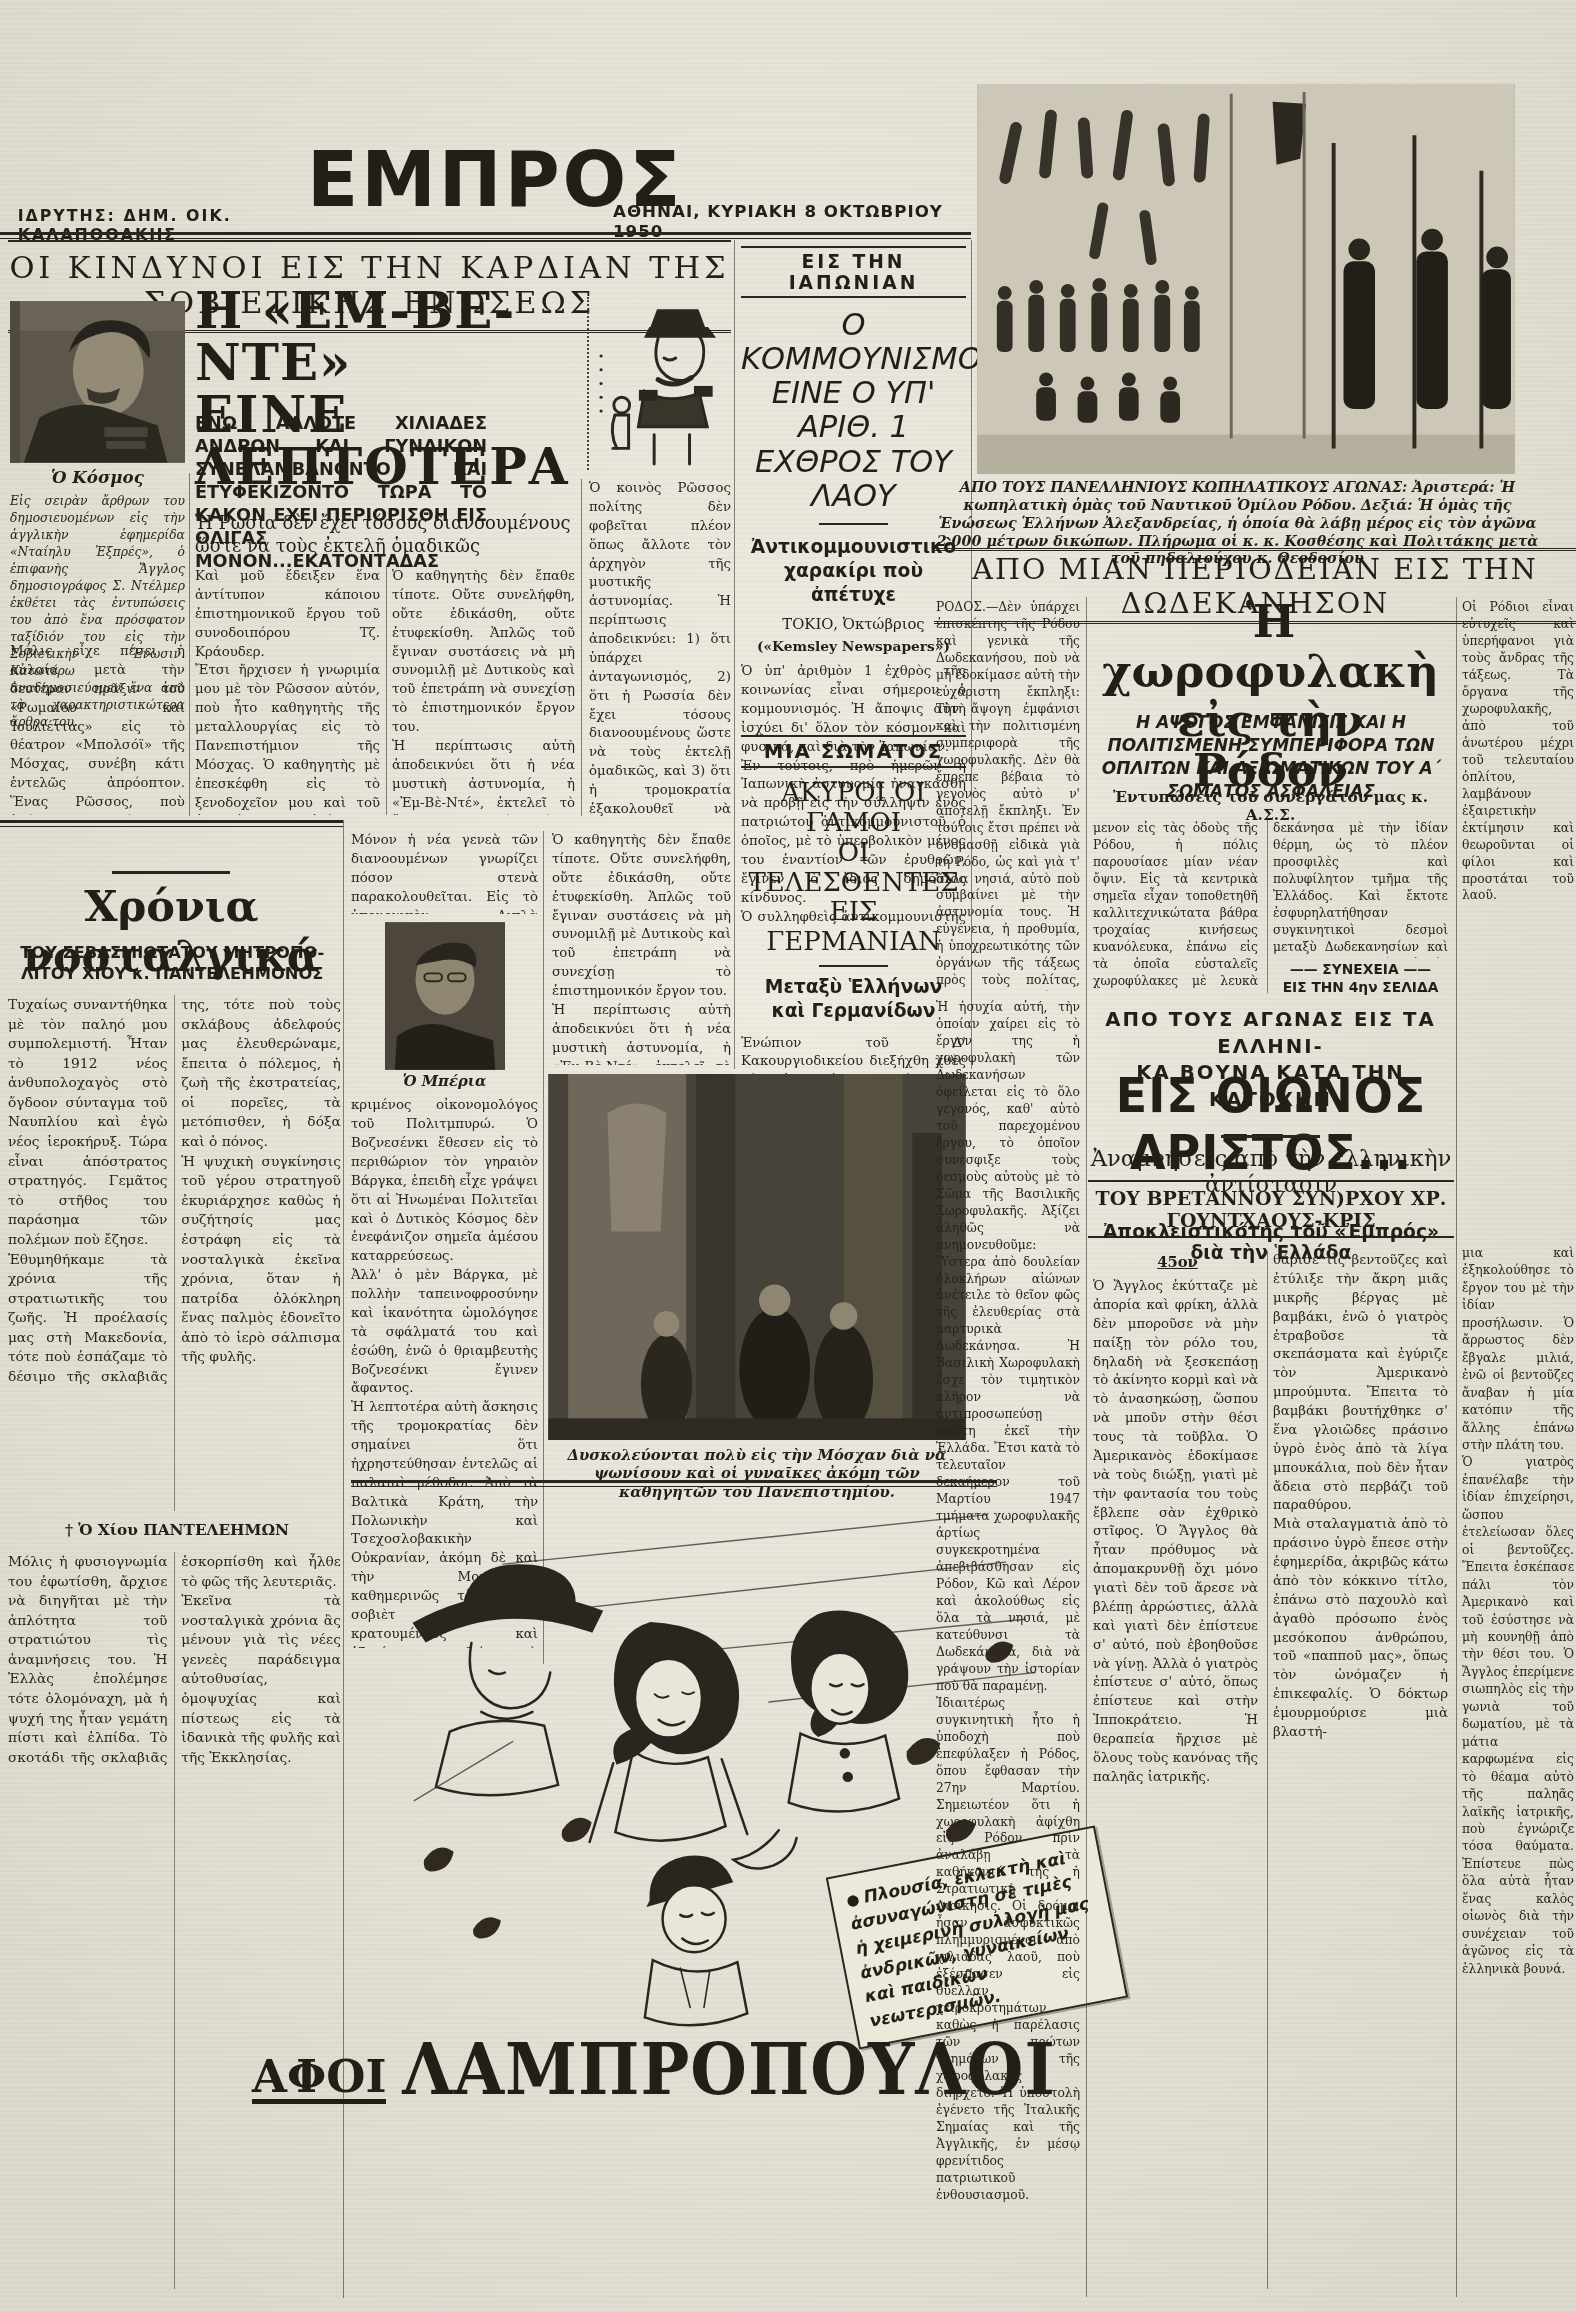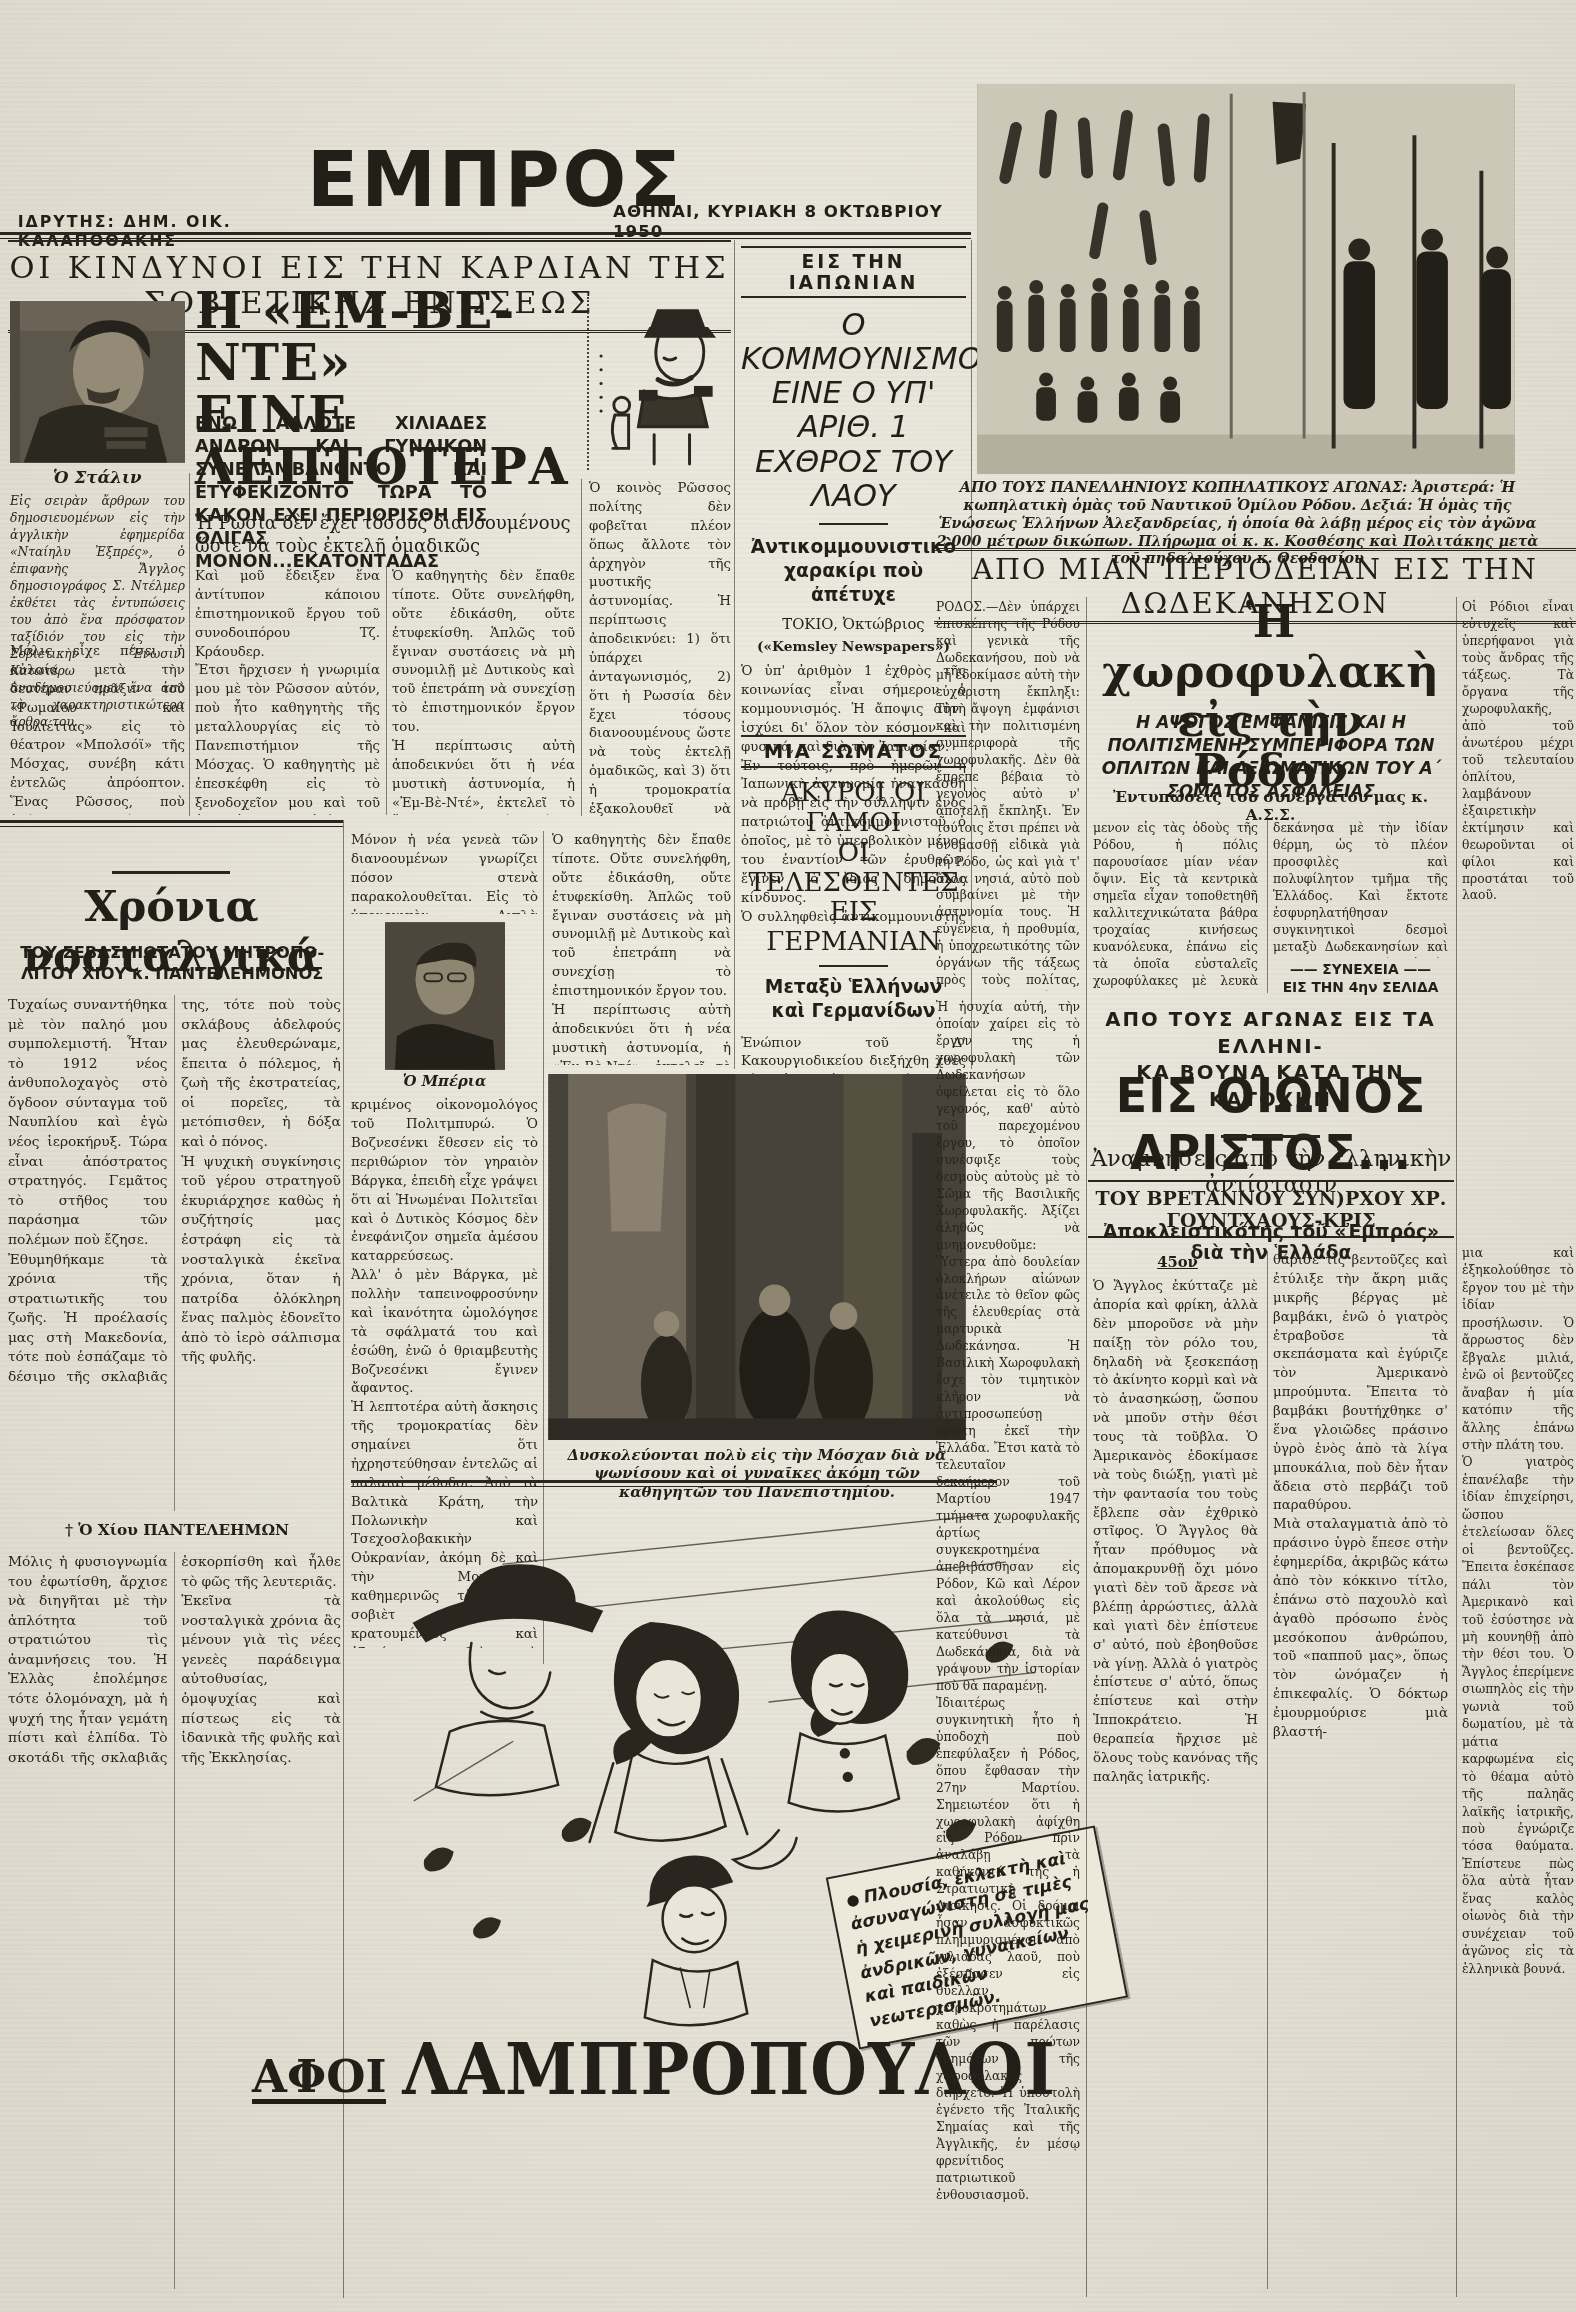--- a/index.html
+++ b/index.html
@@ -25,41 +25,41 @@
   .mini-rules{border-top:2px solid #2a261f;border-bottom:2px solid #2a261f;padding:3px 0;}
   .photo{box-shadow:0 0 0 1px rgba(40,35,28,.5) inset;}
   .cap{font-weight:bold;font-style:italic;text-align:center;line-height:1.25;}
   .panel{border:2px solid #2a261f;background:#ece8da;box-shadow:2px 2px 0 rgba(42,38,31,.35);}
 </style>
 </head>
 <body>
 
 <div id="page">
 
-  <div class="abs sans" style="left:17.7px;top:212px;width:315px;font-weight:bold;font-size:15.8px;letter-spacing:2px;">ΙΔΡΥΤΗΣ: ΔΗΜ. ΟΙΚ. ΚΑΛΑΠΟΘΑΚΗΣ</div>
+  <div class="abs sans" style="left:17.7px;top:206px;width:315px;font-weight:bold;font-size:15.8px;letter-spacing:2px;">ΙΔΡΥΤΗΣ: ΔΗΜ. ΟΙΚ. ΚΑΛΑΠΟΘΑΚΗΣ</div>
   <div class="abs sans" style="left:307px;top:142px;width:296px;font-weight:900;font-size:75px;letter-spacing:3px;transform:scaleY(1.02);line-height:1;">ΕΜΠΡΟΣ</div>
   <div class="abs sans" style="left:613px;top:201px;width:355px;font-weight:bold;font-size:16.7px;letter-spacing:1px;">ΑΘΗΝΑΙ, ΚΥΡΙΑΚΗ 8 ΟΚΤΩΒΡΙΟΥ 1950</div>
   <div class="abs rule-d" style="left:0;top:232px;width:971px;"></div>
 
   <div class="abs kicker-band" style="left:7.9px;top:240px;width:723px;">ΟΙ ΚΙΝΔΥΝΟΙ ΕΙΣ ΤΗΝ ΚΑΡΔΙΑΝ ΤΗΣ ΣΟΒΙΕΤΙΚΗΣ ΕΝΩΣΕΩΣ</div>
 
   <div class="abs photo" style="left:9.9px;top:301px;width:175px;height:162px;">
     <svg width="175" height="162" viewBox="0 0 178 164">
       <rect width="178" height="164" fill="#5d574b"></rect>
       <rect width="178" height="30" fill="#6b6456"></rect>
       <ellipse cx="100" cy="70" rx="36" ry="46" fill="#948b76"></ellipse>
       <path d="M60,52 Q70,14 112,20 Q146,26 142,58 L128,40 Q110,26 88,34 Q68,40 60,52 Z" fill="#26231c"></path>
       <path d="M78,88 q16,10 34,0 l-4,12 q-14,8 -28,0 Z" fill="#3a352b"></path>
       <path d="M30,118 Q70,96 108,112 L150,126 L160,164 L14,164 Z" fill="#2b2820"></path>
       <rect x="96" y="128" width="44" height="10" fill="#4a443a"></rect>
       <rect x="98" y="142" width="40" height="8" fill="#4a443a"></rect>
       <rect x="0" y="0" width="10" height="164" fill="#4e4a3f"></rect>
     </svg>
   </div>
-  <div class="abs cap" style="left:9.9px;top:467px;width:175px;font-size:16.7px;">Ὁ Στάλιν</div>
+  <div class="abs cap" style="left:9.9px;top:467px;width:175px;font-size:16.7px;">Ὁ Κόσμος</div>
   <div class="abs body-text body-sm ital" style="left:9.9px;top:493px;width:175px;height:144px;">Εἰς σειρὰν ἄρθρων του δημοσιευομένων εἰς τὴν ἀγγλικὴν ἐφημερίδα «Νταίηλυ Ἐξπρές», ὁ ἐπιφανὴς Ἄγγλος δημοσιογράφος Σ. Ντέλμερ ἐκθέτει τὰς ἐντυπώσεις του ἀπὸ ἕνα πρόσφατον ταξίδιόν του εἰς τὴν Σοβιετικὴν Ἕνωσιν. Κατωτέρω ἀναδημοσιεύομεν ἕνα ἀπὸ τὰ χαρακτηριστικώτερα ἄρθρα του.</div>
   <div class="abs body-text" style="left:9.9px;top:642px;width:175px;height:173px;overflow:hidden;">Μόλις εἶχε πέσει ἡ αὐλαία μετὰ τὴν δευτέραν πρᾶξιν τοῦ «Ρωμαίου καὶ Ἰουλιέττας» εἰς τὸ θέατρον «Μπολσόϊ» τῆς Μόσχας, συνέβη κάτι ἐντελῶς ἀπρόοπτον. Ἕνας Ρῶσσος, ποὺ ἐκάθητο κοντά μου ἤρχισε νὰ μοῦ ὁμιλῇ.
 — Σᾶς ἤκουσα — μοῦ εἶπε — νὰ ὁμιλῆτε τὴν ἀγγλικήν. Εἶναι ὡραία γλῶσσα καὶ μοῦ ἀρέσει. Διαβάζω τώρα ἕνα ἀγγλικὸν βιβλίον. Μήπως συμβαίνῃ νὰ τὸ ξέρετε;</div>
 
   <div class="abs" style="left:195px;top:285px;width:386px;">
     <div style="font-weight:bold;font-size:50px;line-height:1.04;letter-spacing:1px;">Η «ΕΜ-ΒΕ-ΝΤΕ»</div>
     <div style="font-weight:bold;font-size:50px;line-height:1.04;letter-spacing:2px;">ΕΙΝΕ ΛΕΠΤΟΤΕΡΑ</div>
   </div>
   <div class="abs sans jst" style="left:195px;top:412px;width:292px;font-weight:bold;font-size:17.7px;line-height:1.3;">ΕΝΩ ΑΛΛΟΤΕ ΧΙΛΙΑΔΕΣ ΑΝΔΡΩΝ ΚΑΙ ΓΥΝΑΙΚΩΝ ΣΥΝΕΛΑΜΒΑΝΟΝΤΟ ΚΑΙ ΕΤΥΦΕΚΙΖΟΝΤΟ ΤΩΡΑ ΤΟ ΚΑΚΟΝ ΕΧΕΙ ΠΕΡΙΟΡΙΣΘΗ ΕΙΣ ΟΛΙΓΑΣ ΜΟΝΟΝ...ΕΚΑΤΟΝΤΑΔΑΣ</div>
   <div class="abs" style="left:195px;top:512px;width:378px;font-size:18px;line-height:1.25;">Ἡ Ρωσία δὲν ἔχει τόσους διανοουμένους ὥστε νὰ τοὺς ἐκτελῇ ὁμαδικῶς</div>

